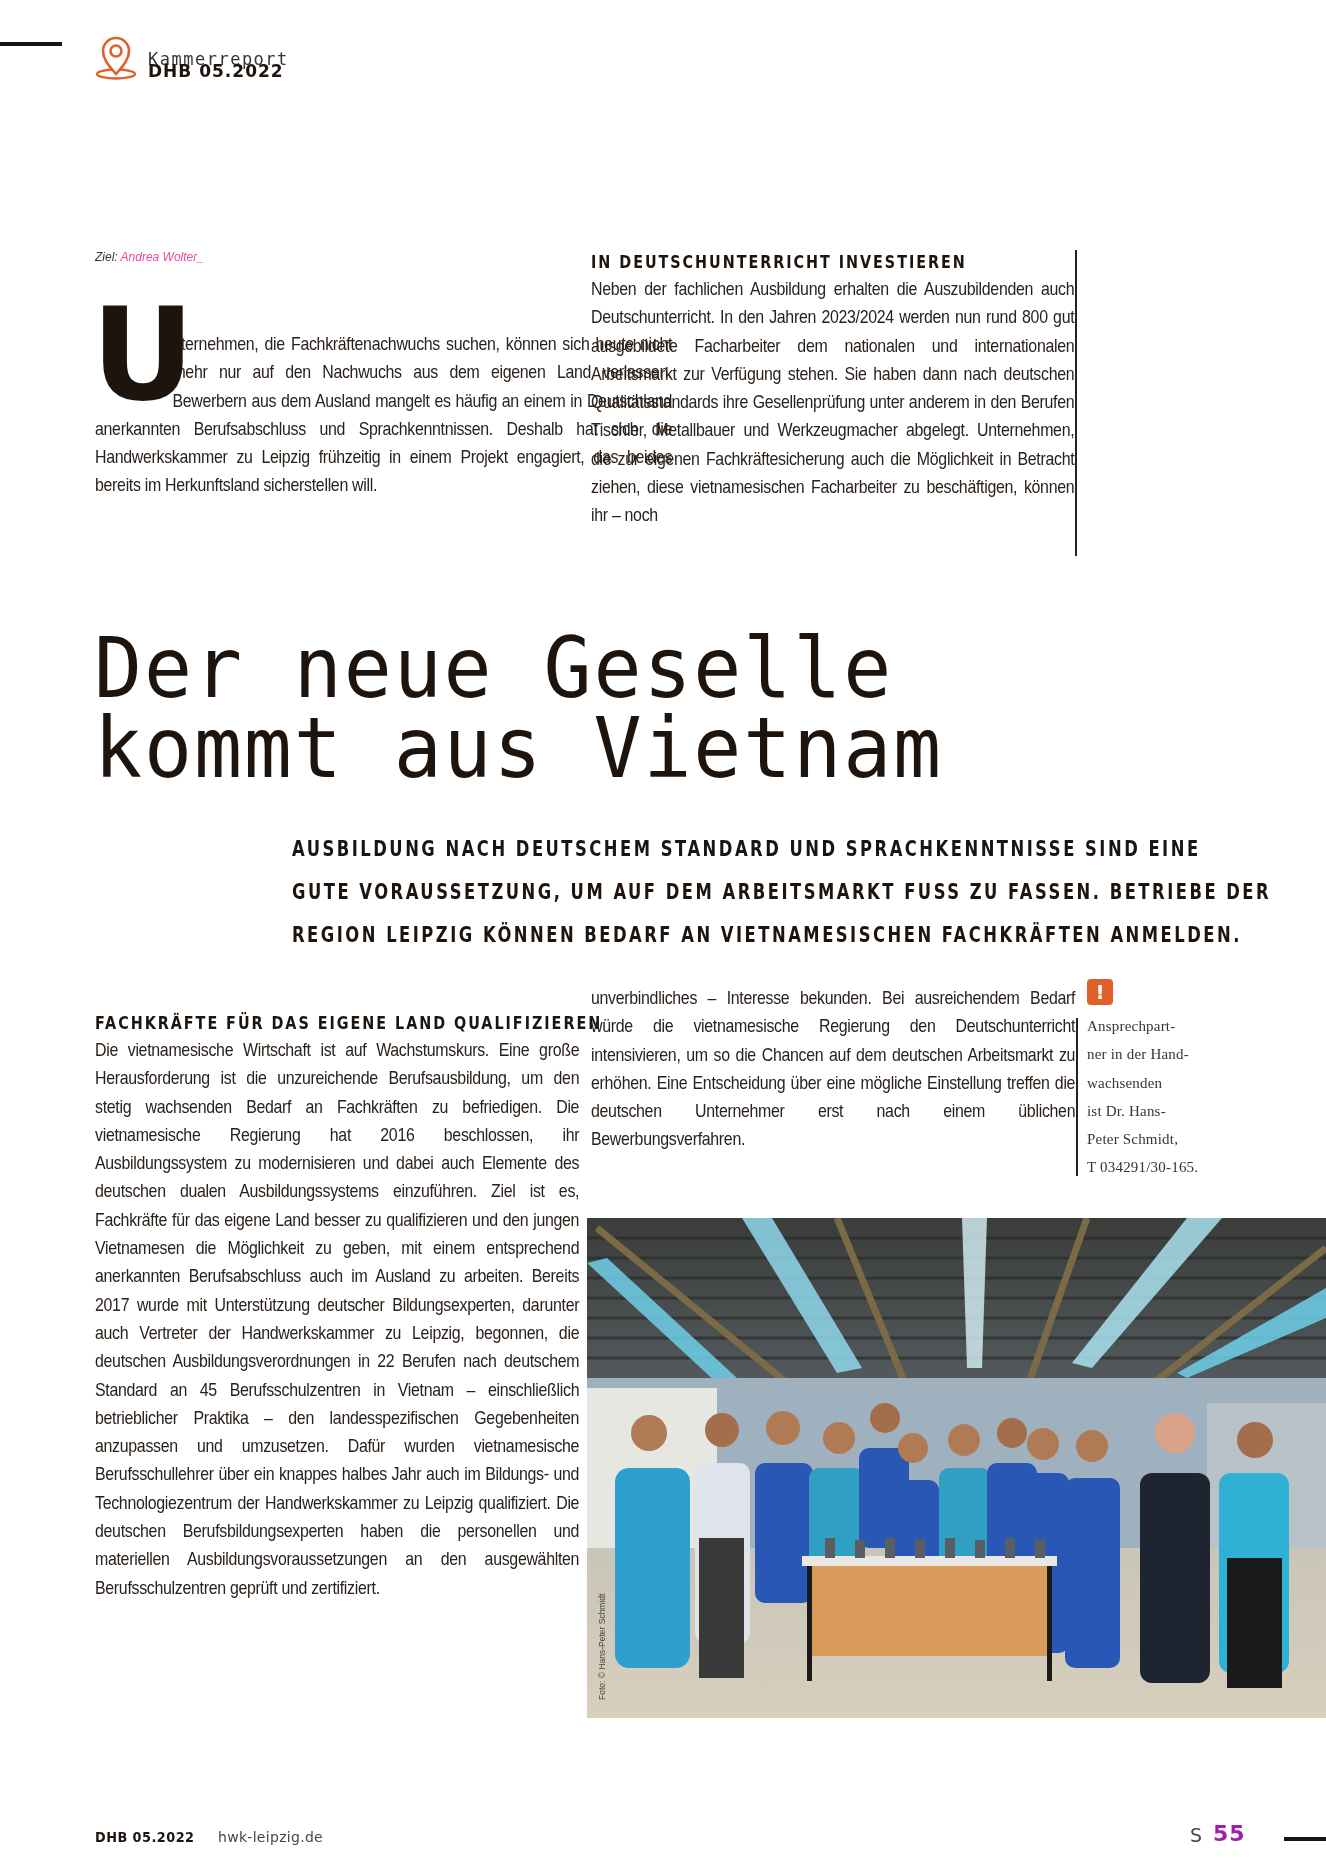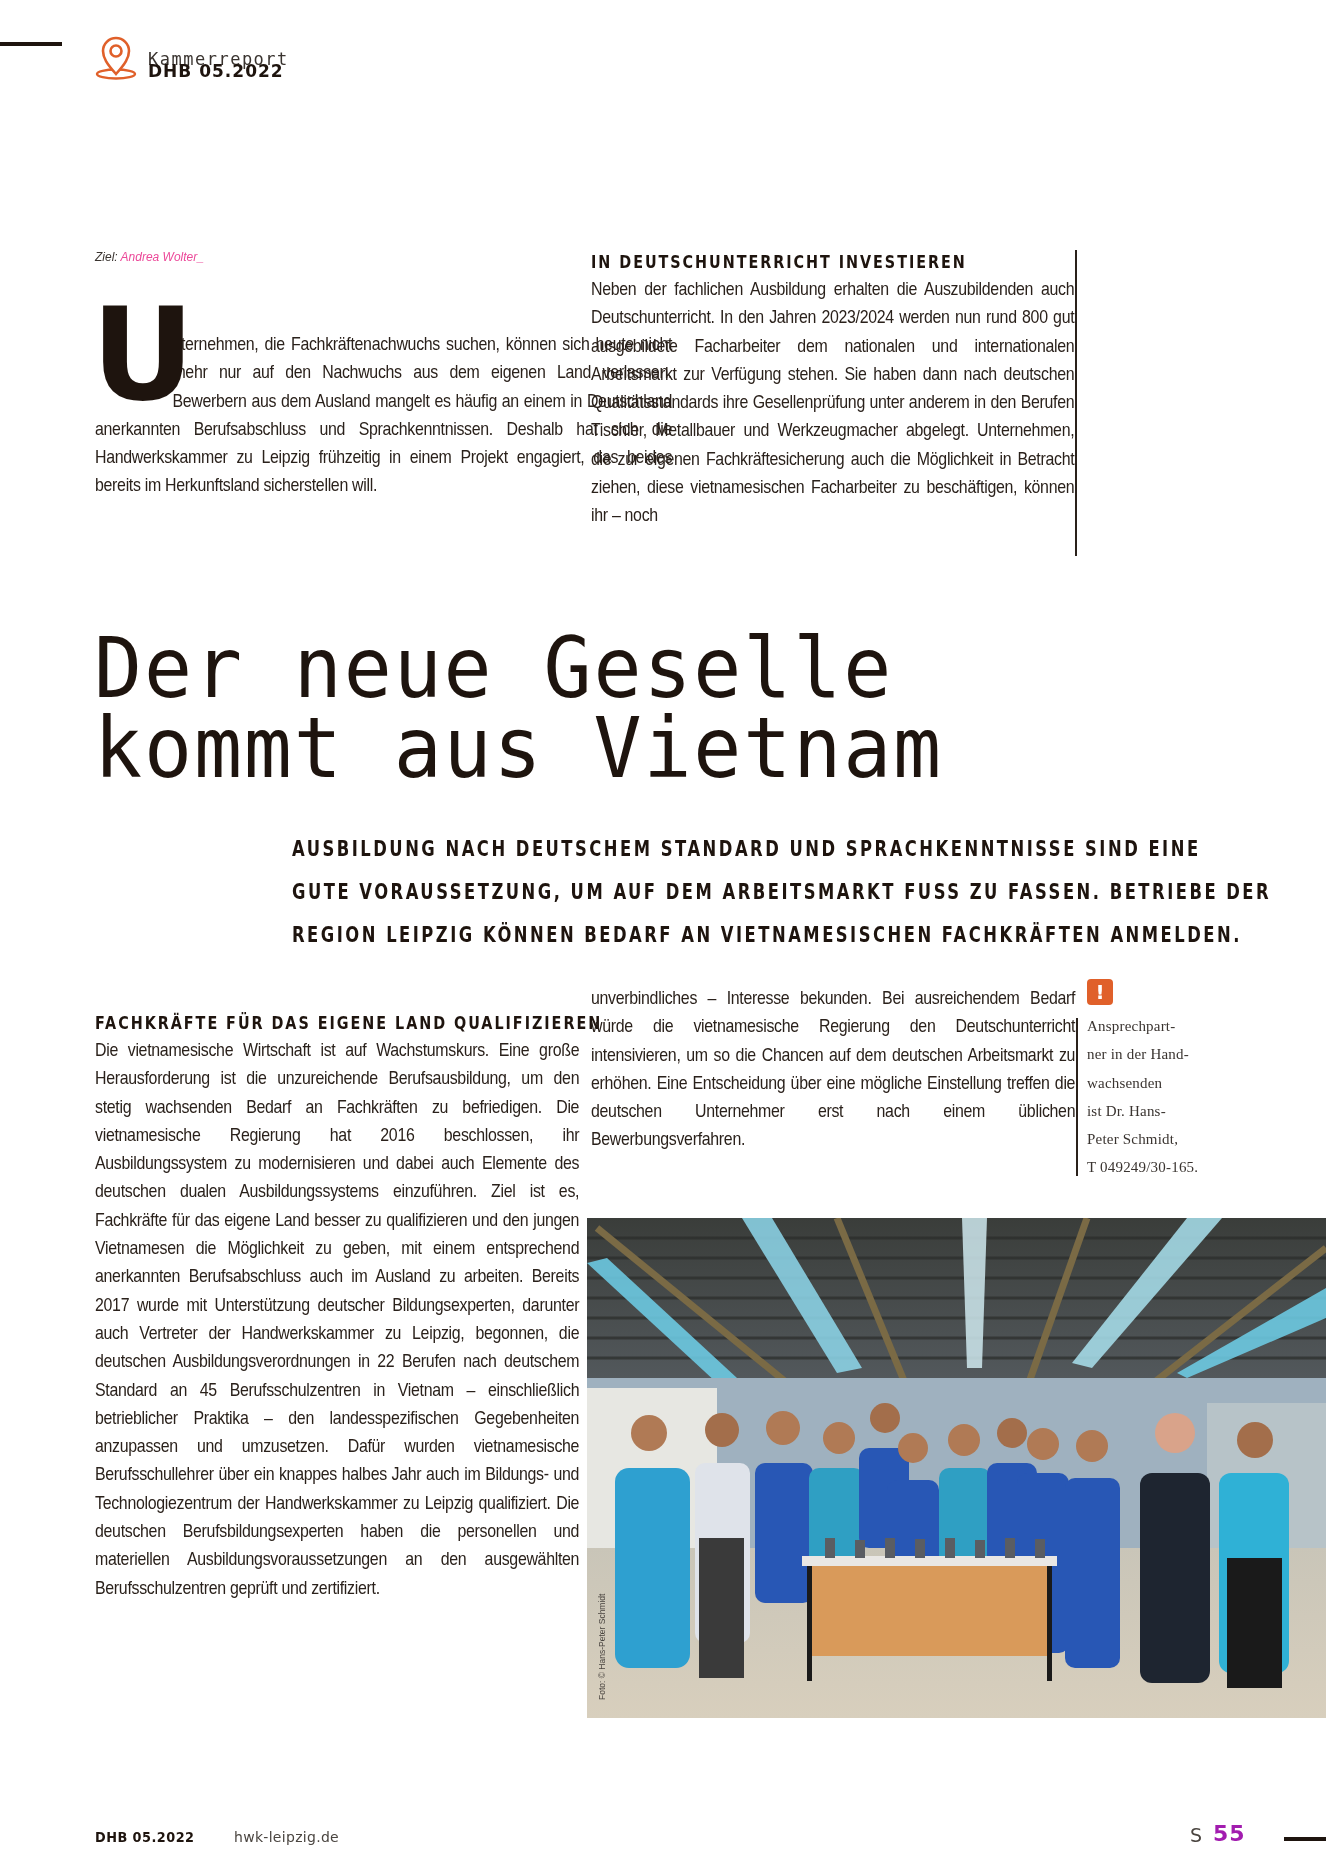--- a/index.html
+++ b/index.html
@@ -103,21 +103,21 @@
   .info-text { left: 1087px; top: 1012px; font-family: Liberation Serif, serif; font-size: 15px; line-height: 28.3px; color: #3a3430; letter-spacing: 0.2px; }
   .info-text div { white-space: nowrap; }
 
   
   .photo { left: 587px; top: 1218px; width: 739px; height: 500px; overflow: hidden; background: #9aa3a6; }
   .photo svg { display: block; }
   .photo-credit { left: 597px; top: 1700px; transform: rotate(-90deg); transform-origin: left top; font-family: "Liberation Sans", sans-serif; font-size: 8.5px; color: #4a4540; white-space: nowrap; }
 
   
   .foot-issue { left: 95px; top: 1829px; font-family: "DejaVu Sans", sans-serif; font-weight: bold; font-size: 14px; letter-spacing: 0.5px; color: #1e140e; transform: scaleX(0.92); transform-origin: left top; }
-  .foot-url { left: 234px; top: 1829px; font-family: "DejaVu Sans", sans-serif; font-size: 14px; color: #4a4540; letter-spacing: 0.3px; }
+  .foot-url { left: 218px; top: 1829px; font-family: "DejaVu Sans", sans-serif; font-size: 14px; color: #4a4540; letter-spacing: 0.3px; }
   .foot-s { left: 1190px; top: 1824px; font-family: "DejaVu Sans", sans-serif; font-size: 19px; color: #4a4540; }
   .foot-page { left: 1213px; top: 1821px; font-family: "DejaVu Sans", sans-serif; font-weight: bold; font-size: 22px; color: #a21caf; letter-spacing: 1px; }
   .foot-rule { left: 1284px; top: 1837px; width: 42px; height: 4px; background: #1e140e; }
 </style>
 </head>
 <body>
 
 <div class="abs top-rule"></div>
 <svg class="abs pin-icon" viewBox="0 0 42 44">
   <ellipse cx="21" cy="38" rx="19" ry="4.5" fill="none" stroke="#e0602a" stroke-width="2.4"></ellipse>
@@ -172,21 +172,21 @@
 </div>
 <div class="abs vrule-bottom"></div>
 
 <div class="abs alert-icon">!</div>
 <div class="abs info-text">
   <div>Ansprechpart-</div>
   <div>ner in der Hand-</div>
   <div>wachsenden</div>
   <div>ist Dr. Hans-</div>
   <div>Peter Schmidt,</div>
-  <div>T 049249/30-165.</div>
+  <div>T 034291/30-165.</div>
 </div>
 
 <div class="abs photo">
   <svg width="739" height="500" viewBox="0 0 739 500">
     <defs>
       <linearGradient id="floor" x1="0" y1="0" x2="0" y2="1">
         <stop offset="0" stop-color="#c9c5b8"></stop>
         <stop offset="1" stop-color="#d8cfbd"></stop>
       </linearGradient>
       <linearGradient id="ceil" x1="0" y1="0" x2="0" y2="1">

